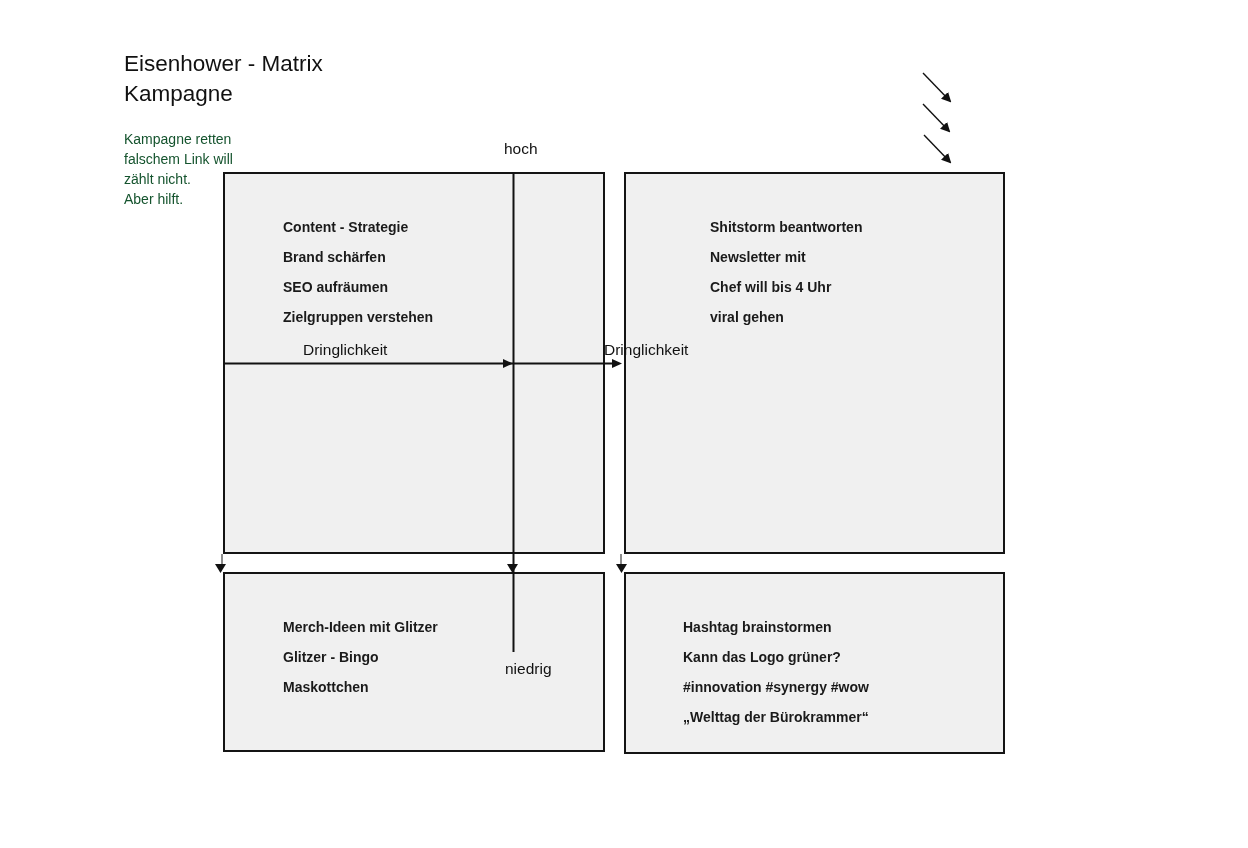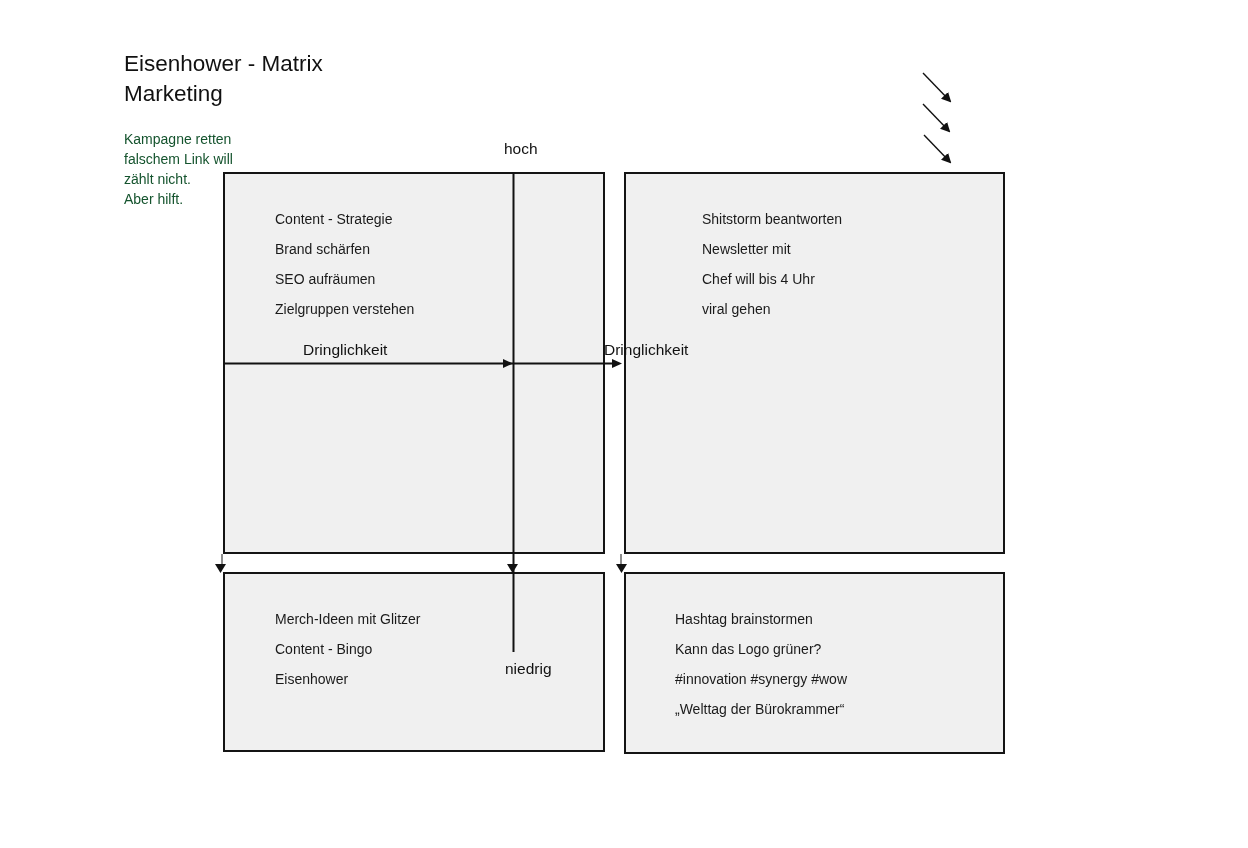--- a/index.html
+++ b/index.html
@@ -18,22 +18,22 @@
   }
   .box {
     position:absolute; background:#f0f0f0; border:2px solid #141414;
     box-sizing:border-box; z-index:1;
   }
   #box-tl { left:223px; top:172px; width:382px; height:382px; }
   #box-tr { left:624px; top:172px; width:381px; height:382px; }
   #box-bl { left:223px; top:572px; width:382px; height:180px; }
   #box-br { left:624px; top:572px; width:381px; height:182px; }
   .items {
-    position:absolute; margin:0; padding:0; list-style:none;
-    font-size:14px; line-height:30px; white-space:nowrap; z-index:3;
+    position:absolute; margin:8px; padding:0; list-style:none;
+    font-size:14px; line-height:30px; white-space:nowrap; z-index:3;font-weight:bold;
   }
   #items-tl { left:275px; top:204px; }
   #items-tr { left:702px; top:204px; }
   #items-bl { left:275px; top:604px; }
   #items-br { left:675px; top:604px; }
   .axis-label {
     position:absolute; font-size:15.5px; line-height:19px;
     white-space:nowrap; z-index:6; color:#111111;
   }
   #label-hoch        { left:504px; top:139px; }
@@ -44,21 +44,21 @@
     position:absolute; left:0; top:0; z-index:5; pointer-events:none;
   }
 </style>
 </head>
 <body>
 
 <div class="canvas">
 
   <div class="title">
     <div>Eisenhower - Matrix</div>
-    <div>Marketing</div>
+    <div>Kampagne</div>
   </div>
 
   <div class="note">
     <div>Kampagne retten</div>
     <div>falschem Link will</div>
     <div>zählt nicht.</div>
     <div>Aber hilft.</div>
   </div>
 
   <div class="axis-label" id="label-hoch">hoch</div>
@@ -80,22 +80,22 @@
 
   <ul class="items" id="items-tr">
     <li>Shitstorm beantworten</li>
     <li>Newsletter mit</li>
     <li>Chef will bis 4 Uhr</li>
     <li>viral gehen</li>
   </ul>
 
   <ul class="items" id="items-bl">
     <li>Merch-Ideen mit Glitzer</li>
-    <li>Content - Bingo</li>
-    <li>Eisenhower</li>
+    <li>Glitzer - Bingo</li>
+    <li>Maskottchen</li>
   </ul>
 
   <ul class="items" id="items-br">
     <li>Hashtag brainstormen</li>
     <li>Kann das Logo grüner?</li>
     <li>#innovation #synergy #wow</li>
     <li>„Welttag der Bürokrammer“</li>
   </ul>
 
   <svg class="overlay" width="1248" height="848" viewBox="0 0 1248 848">

